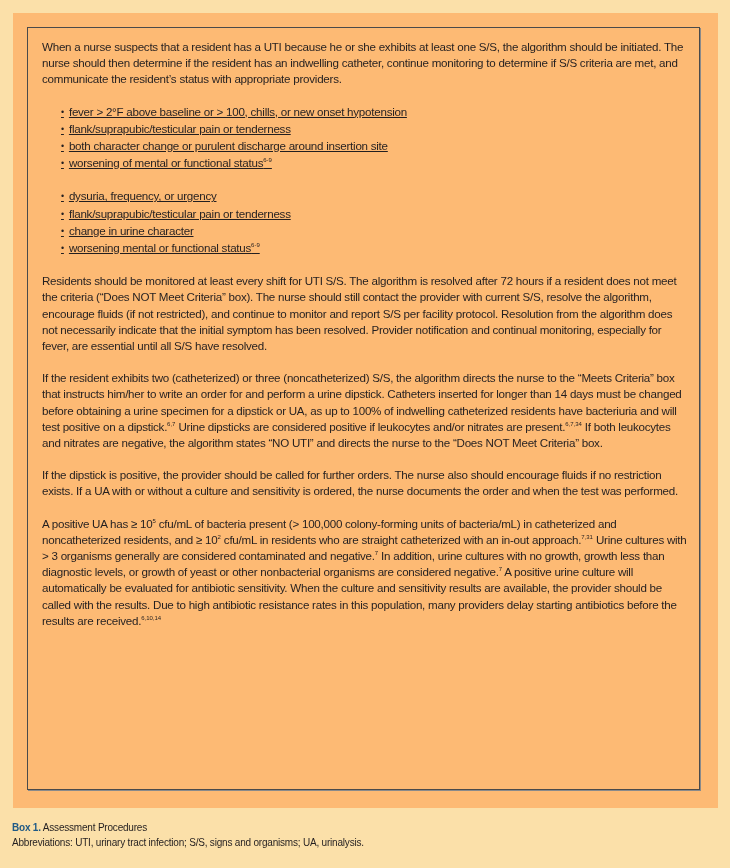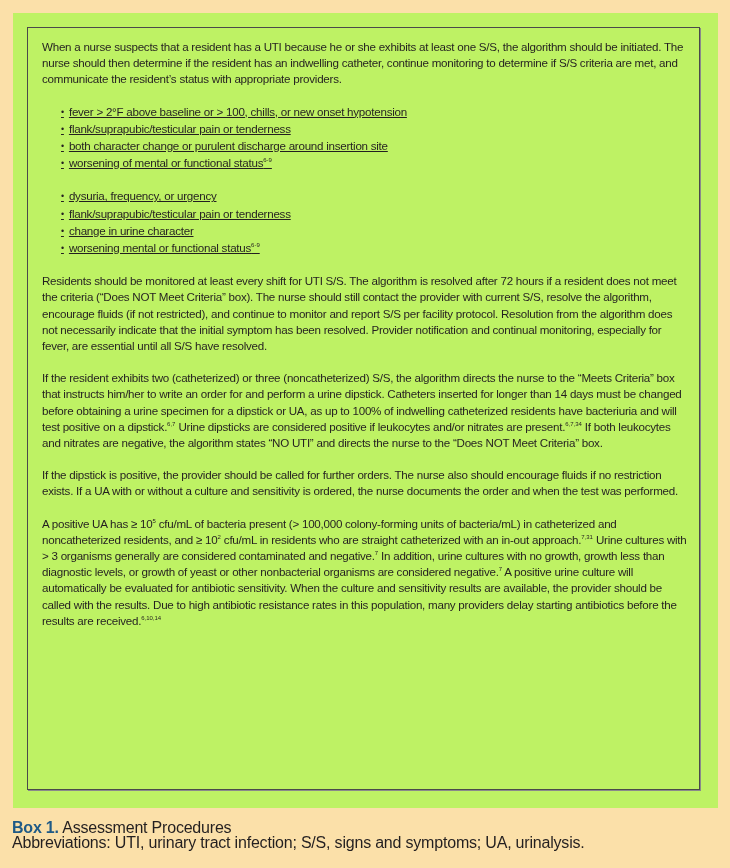--- a/index.html
+++ b/index.html
@@ -8,21 +8,21 @@
     background: #fbe0a9;
     font-family: "Liberation Sans", sans-serif;
     color: #231f20;
     position: relative;
     overflow: hidden;
   }
   .panel {
     position: absolute;
     left: 13px; top: 13px;
     width: 705px; height: 795px;
-    background: #bef264;
+    background: #fdba74;
   }
   .box {
     position: absolute;
     left: 14px; top: 14px;
     width: 673px; height: 763px;
     border: 1px solid #4a4a4a;
     box-shadow: 1px 1px 0 #8a8a8a;
     box-sizing: border-box;
     padding: 11px 12px 0 14px;
   }
@@ -52,21 +52,21 @@
   }
   sup {
     font-size: 6px;
     vertical-align: 5px;
     line-height: 0;
     letter-spacing: 0;
   }
   .caption {
     position: absolute;
     left: 12px; top: 820px;
-    font-size: 16px;
+    font-size: 10px;
     line-height: 15px;
     letter-spacing: -0.2px;
   }
   .caption .label {
     color: #1f5a86;
     font-weight: bold;
   }
 </style>
 </head>
 <body>
@@ -97,14 +97,14 @@
     <p class="para">If the dipstick is positive, the provider should be called for further orders. The nurse also should encourage fluids if no restriction exists. If a UA with or without a culture and sensitivity is ordered, the nurse documents the order and when the test was performed.</p>
 
     <p class="para"><span>A positive UA has ≥ 10</span><sup>5</sup><span> cfu/mL of bacteria present (&gt; 100,000 colony-forming units of bacteria/mL) in catheterized and noncatheterized residents, and ≥ 10</span><sup>2</sup><span> cfu/mL in residents who are straight catheterized with an in-out approach.</span><sup>7,31</sup><span> Urine cultures with &gt; 3 organisms generally are considered contaminated and negative.</span><sup>7</sup><span> In addition, urine cultures with no growth, growth less than diagnostic levels, or growth of yeast or other nonbacterial organisms are considered negative.</span><sup>7</sup><span> A positive urine culture will automatically be evaluated for antibiotic sensitivity. When the culture and sensitivity results are available, the provider should be called with the results. Due to high antibiotic resistance rates in this population, many providers delay starting antibiotics before the results are received.</span><sup>6,10,14</sup></p>
 
 
   </div>
 </div>
 
 <div class="caption">
   <div><span class="label">Box 1.</span><span> Assessment Procedures</span></div>
-  <div>Abbreviations: UTI, urinary tract infection; S/S, signs and symptoms; UA, urinalysis.</div>
+  <div>Abbreviations: UTI, urinary tract infection; S/S, signs and organisms; UA, urinalysis.</div>
 </div>
 
 </body></html>

